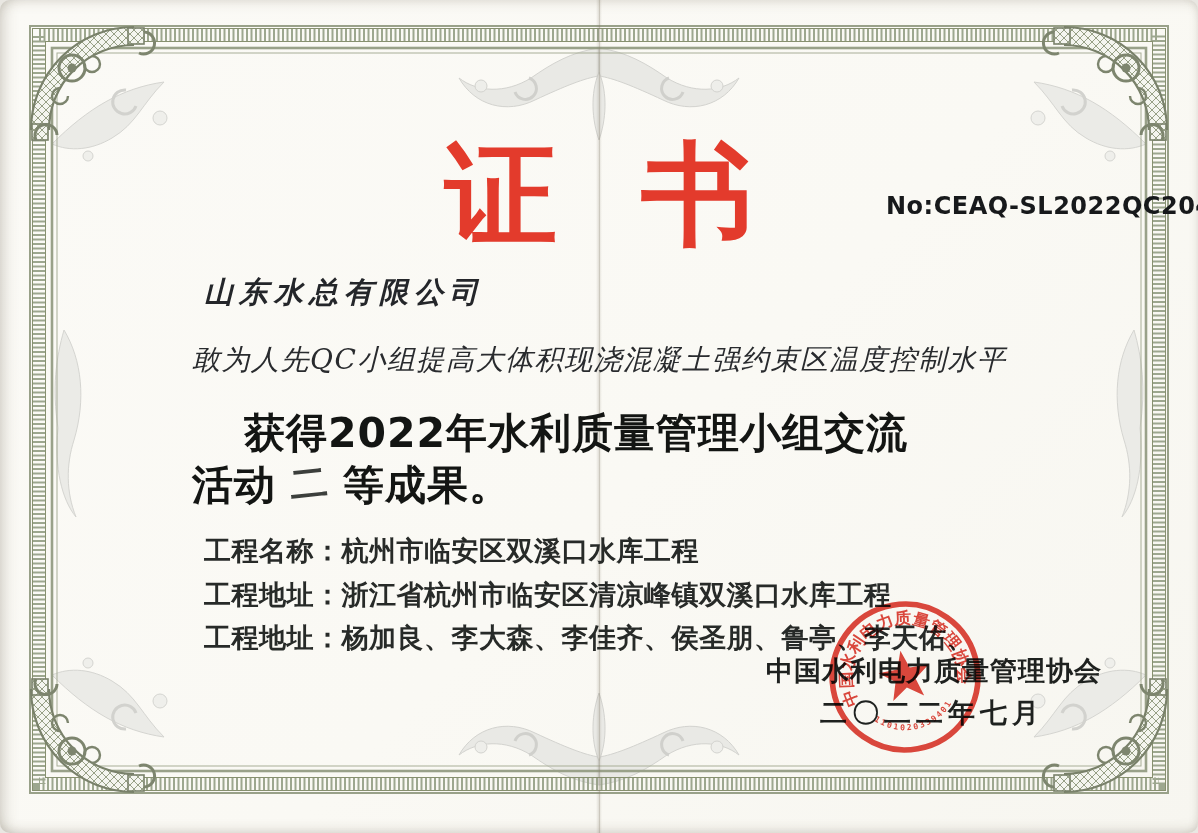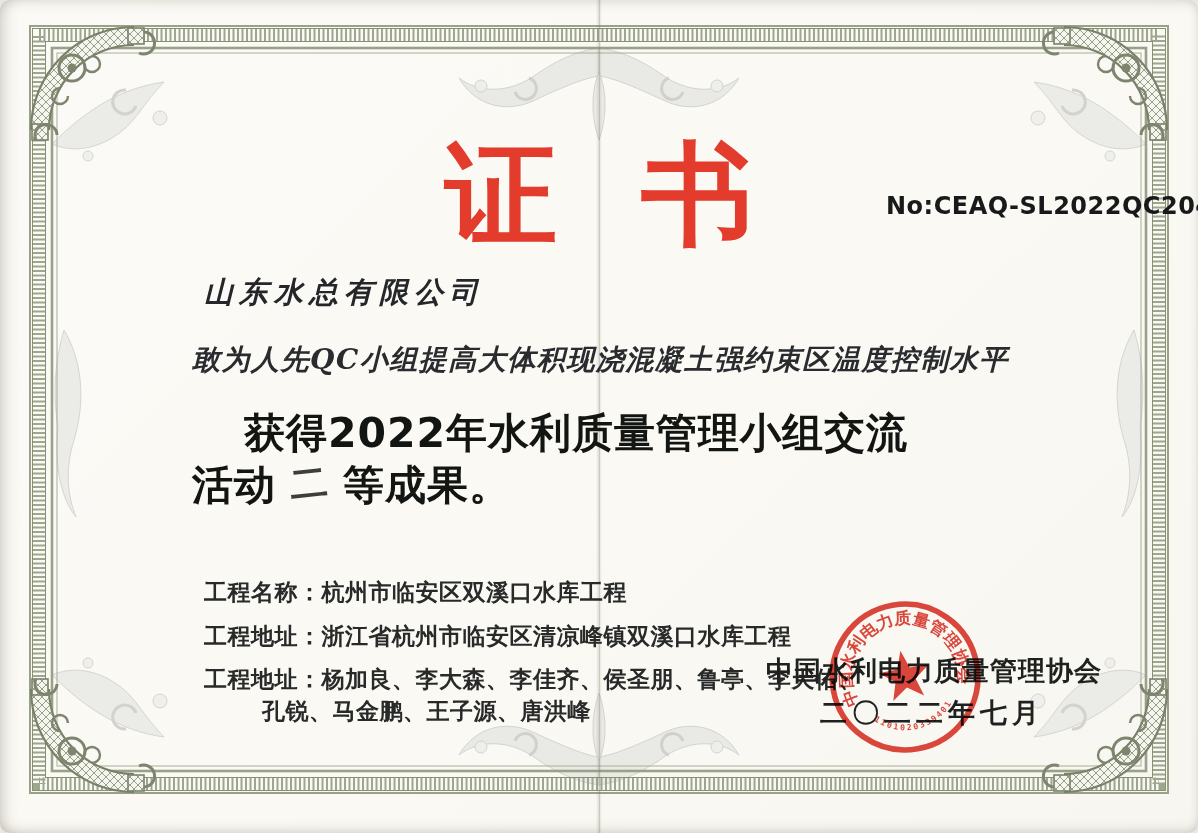--- a/index.html
+++ b/index.html
@@ -34,37 +34,37 @@
     font-size:24px;font-weight:700;letter-spacing:.5px;color:#17191b;
   }
   .company{
     top:273px;left:204px;
     font-family:"DejaVu Serif","Liberation Serif",serif;
     font-size:29px;font-weight:600;letter-spacing:6px;color:#24262a;font-style:italic;
   }
   .achievement{
     top:341px;left:192px;
     font-family:"DejaVu Serif","Liberation Serif",serif;
-    font-size:28px;font-weight:700;letter-spacing:1.5px;color:#292b2e;font-style:italic;
+    font-size:28px;font-weight:400;letter-spacing:1.5px;color:#292b2e;font-style:italic;
   }
   .award1{
     top:406px;left:244px;
     font-size:41px;font-weight:800;letter-spacing:1px;color:#131513;
   }
   .award2{
     top:458px;left:192px;
     font-size:41px;font-weight:800;letter-spacing:1px;color:#131513;
   }
   .award2 .grade{
     display:inline-block;margin:0 14px;
     font-family:"DejaVu Serif","Liberation Serif",serif;
     font-weight:700;color:#3c3f3c;font-size:38px;
     transform:rotate(-6deg) translateY(-3px);
   }
-  .info{font-size:23px;font-weight:600;letter-spacing:.5px;color:#272a28;margin-top:44px;}
+  .info{font-size:27px;font-weight:600;letter-spacing:.5px;color:#272a28;}
   .info.l1{top:533px;left:204px;}
   .info.l2{top:577px;left:204px;}
   .info.l3{top:620px;left:204px;}
   .info.l4{top:652px;left:262px;}
   .issuer{top:653px;left:766px;font-size:27px;font-weight:600;letter-spacing:1px;color:#1e211f;}
   .date{top:695px;left:820px;font-size:27px;font-weight:700;letter-spacing:5px;color:#1e211f;}
   svg.seal{
     position:absolute;left:826px;top:598px;width:158px;height:158px;
     transform:rotate(-10deg);
     mix-blend-mode:multiply;opacity:.92;
@@ -146,21 +146,20 @@
   <div class="abs company">山东水总有限公司</div>
 
   <div class="abs achievement">敢为人先QC小组提高大体积现浇混凝土强约束区温度控制水平</div>
 
   <div class="abs award1">获得2022年水利质量管理小组交流</div>
   <div class="abs award2"><span>活动</span><span class="grade">二</span><span>等成果。</span></div>
 
   <div class="abs info l1">工程名称：杭州市临安区双溪口水库工程</div>
   <div class="abs info l2">工程地址：浙江省杭州市临安区清凉峰镇双溪口水库工程</div>
   <div class="abs info l3">工程地址：杨加良、李大森、李佳齐、侯圣朋、鲁亭、李天佑、</div>
-  <div class="abs info l4">孔锐、马金鹏、王子源、唐洪峰</div>
 
   <div class="abs issuer">中国水利电力质量管理协会</div>
   <div class="abs date">二〇二二年七月</div>
 
   <svg class="seal" viewBox="0 0 154 154">
     <defs>
       <path id="ringPath" d="M 28.1 94.8 A 52 52 0 1 1 125.9 94.8" fill="none"></path>
       <path id="codePath" d="M 37.2 110.4 A 52 52 0 0 0 116.8 110.4" fill="none"></path>
     </defs>
     <circle cx="77" cy="77" r="71" fill="none" stroke="#dd392e" stroke-width="5.5"></circle>

